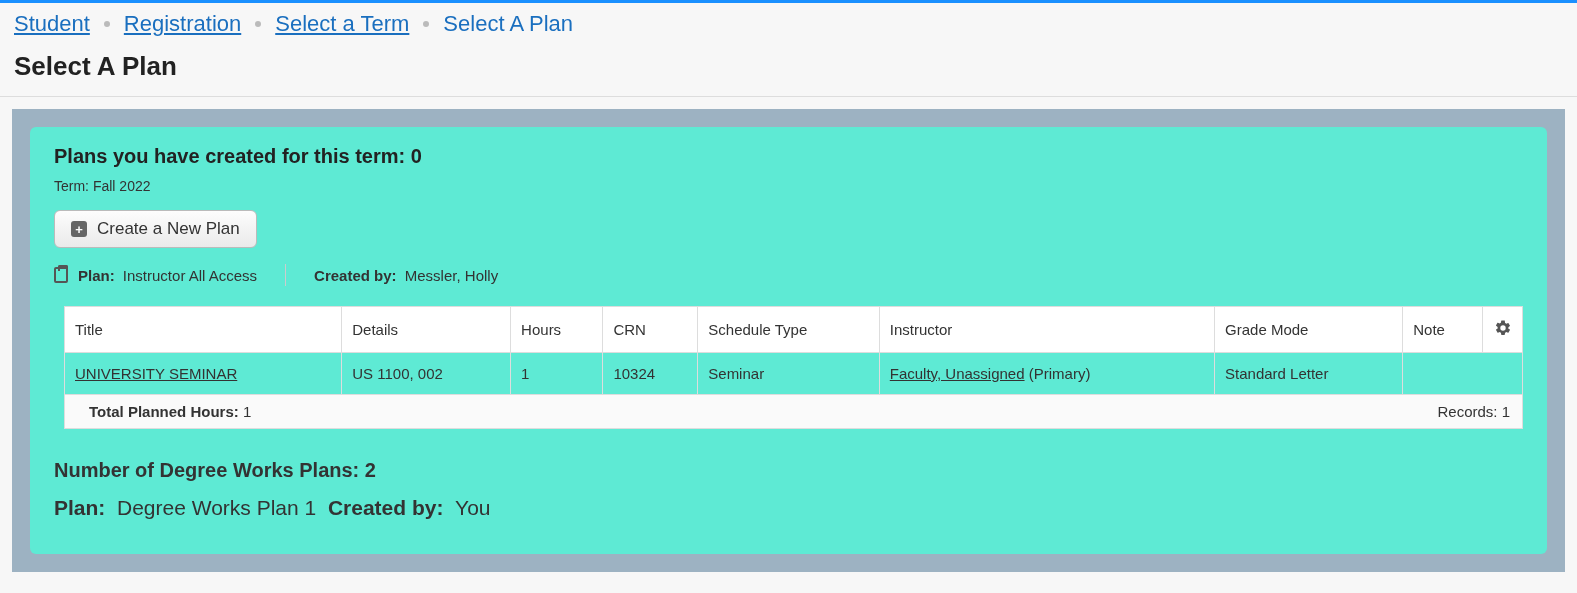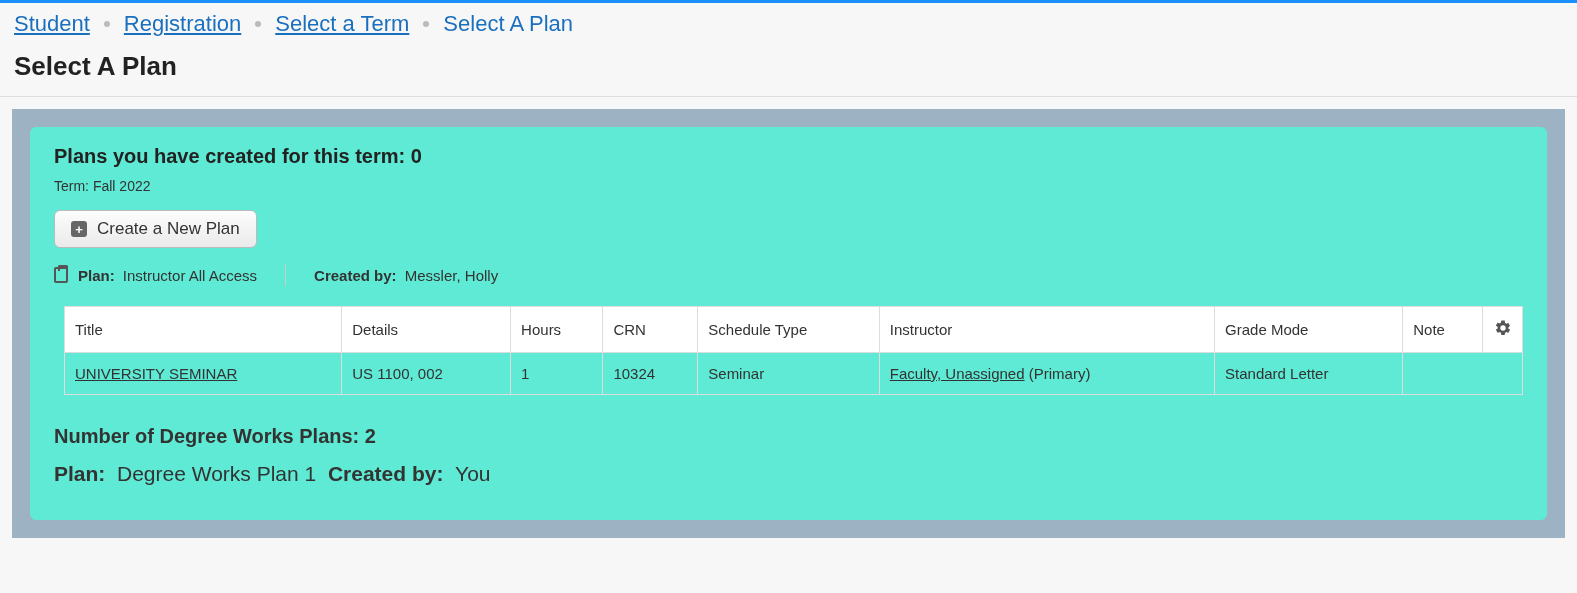--- a/index.html
+++ b/index.html
@@ -191,20 +191,28 @@
           <td>10324</td>
           <td>Seminar</td>
           <td>
             <span class="link">Faculty, Unassigned</span><span> (Primary)</span>
           </td>
           <td>Standard Letter</td>
           <td colspan="2"></td>
         </tr>
       </tbody>
     </table>
+    <div class="table-footer">
+      <div class="left">
+        <span class="lbl">Total Planned Hours: </span><span>1</span>
+      </div>
+      <div class="right">
+        <span>Records: </span><span>1</span>
+      </div>
+    </div>
 
     <div class="dw-section">
       <div class="dw-heading">
         <span>Number of Degree Works Plans: </span><span>2</span>
       </div>
       <div class="dw-line">
         <span class="lbl">Plan:</span>
         &nbsp;<span>Degree Works Plan 1</span>
         &nbsp;<span class="lbl">Created by:</span>
         &nbsp;<span>You</span>

